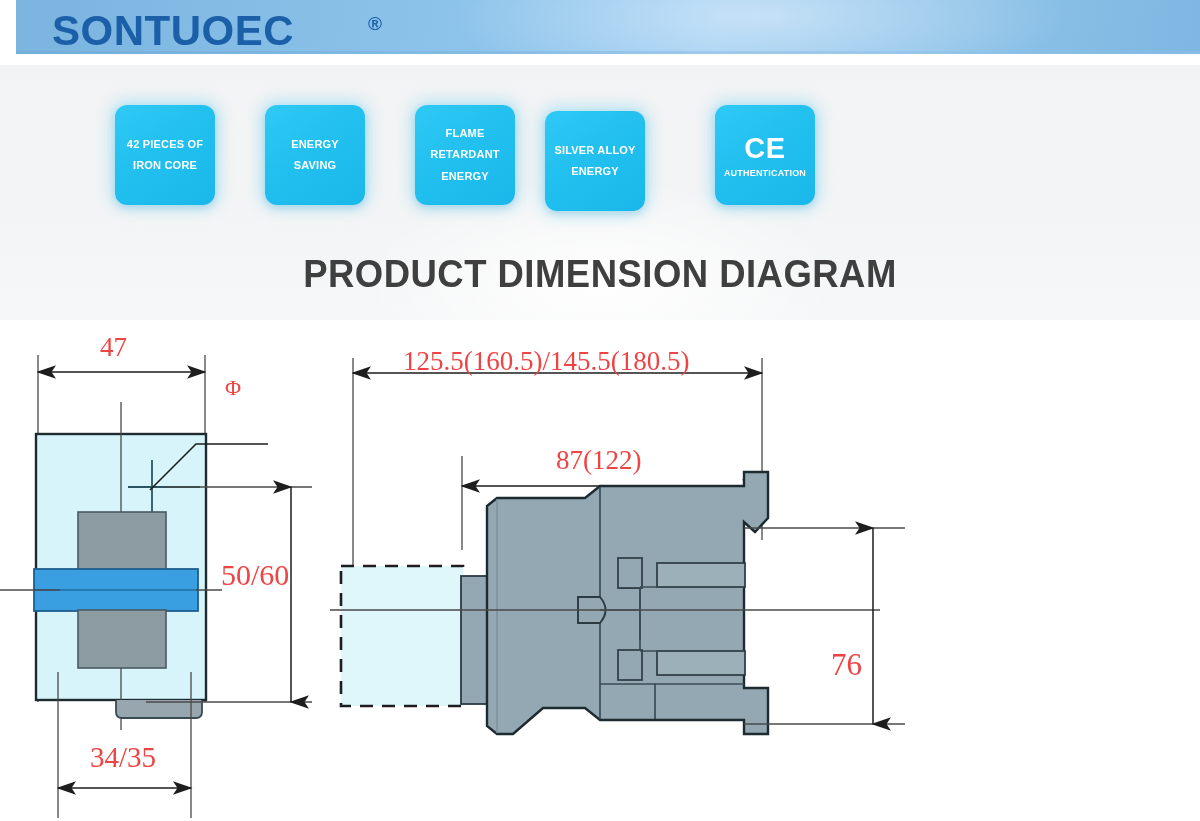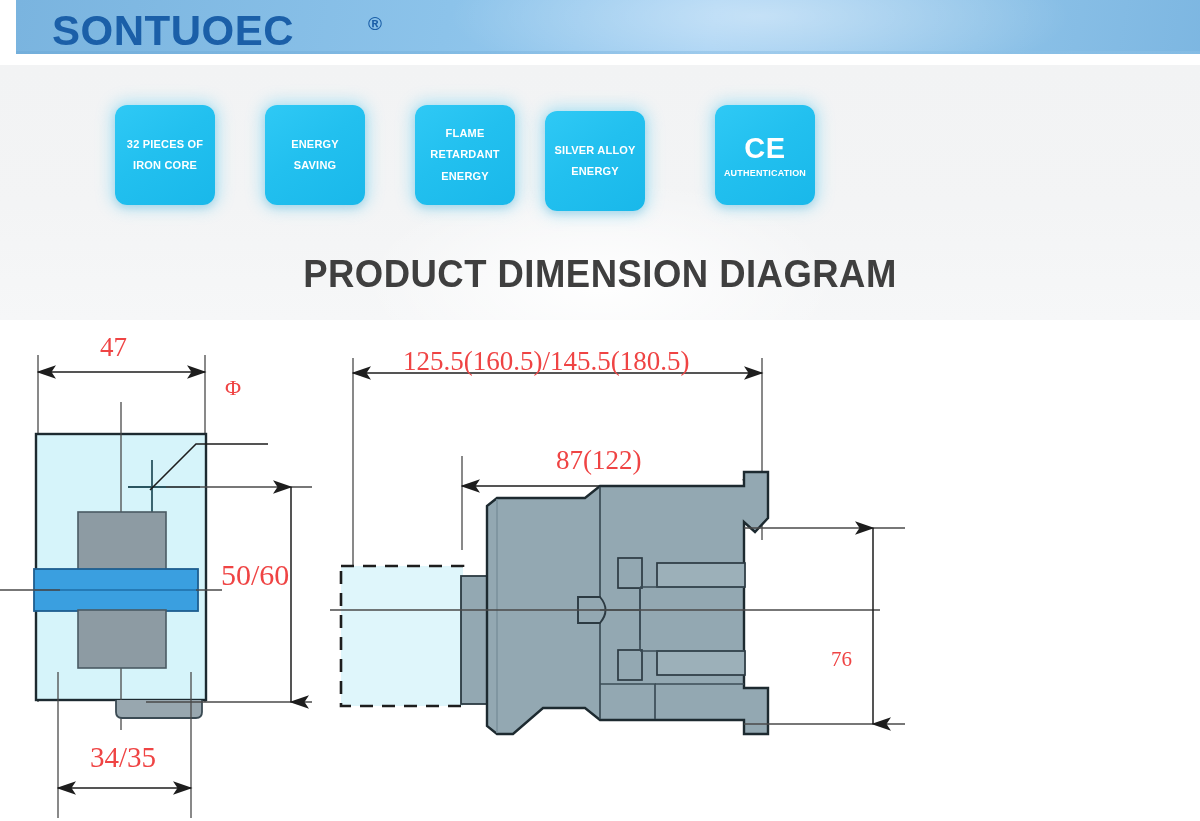--- a/index.html
+++ b/index.html
@@ -121,21 +121,21 @@
   <div class="header-band">
     <div class="brand-logo">SONTUOEC</div>
     <div class="brand-reg">®</div>
   </div>
 
   <div class="feature-strip">
 
     <div class="badges">
 
       <div class="badge b0">
-        <span class="bline">32 PIECES OF</span>
+        <span class="bline">42 PIECES OF</span>
         <span class="bline">IRON CORE</span>
       </div>
 
       <div class="badge b1">
         <span class="bline">ENERGY</span>
         <span class="bline">SAVING</span>
       </div>
 
       <div class="badge b2">
         <span class="bline">FLAME</span>
@@ -290,16 +290,16 @@
     <div class="dim-label" style="left:225px; top:55px; font-size:22px;">Φ</div>
 
     <div class="dim-label" style="left:221px; top:238px; font-size:30px;text-align:right;">50/60</div>
 
     <div class="dim-label" style="left:90px; top:421px; font-size:29px;">34/35</div>
 
     <div class="dim-label" style="left:403px; top:26px; font-size:27px;">125.5(160.5)/145.5(180.5)</div>
 
     <div class="dim-label" style="left:556px; top:125px; font-size:27px;">87(122)</div>
 
-    <div class="dim-label" style="left:831px; top:327px; font-size:21px;">76</div>
+    <div class="dim-label" style="left:831px; top:327px; font-size:31px;">76</div>
 
   </div>
 </div>
 
 </body></html>

